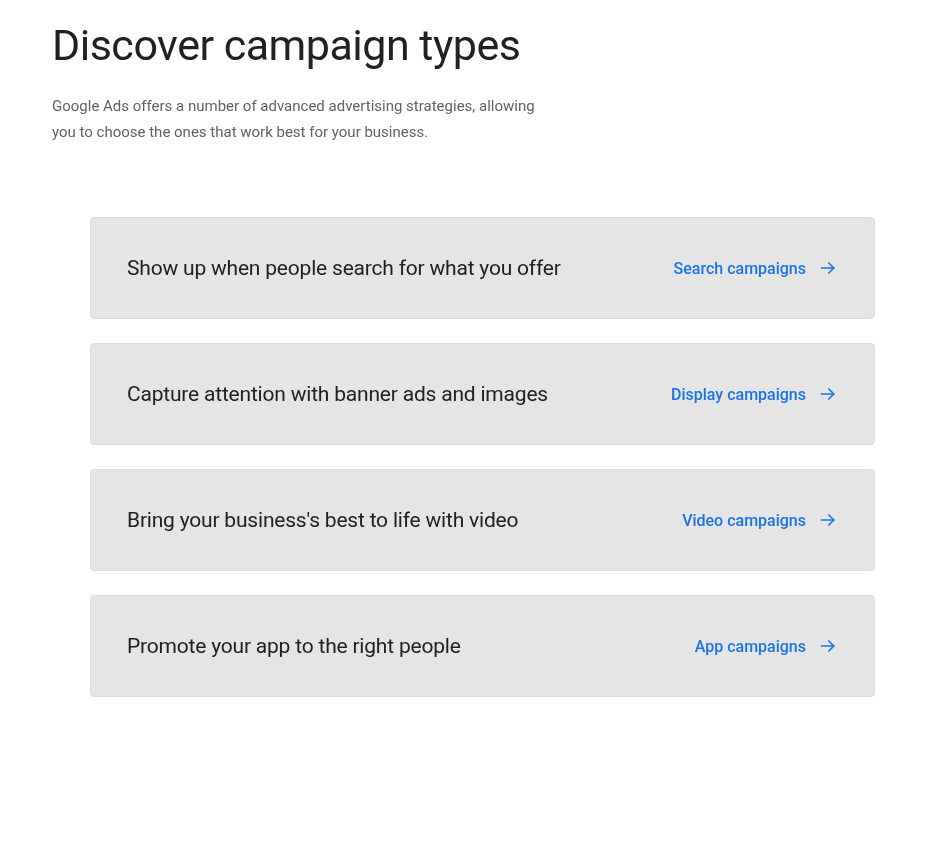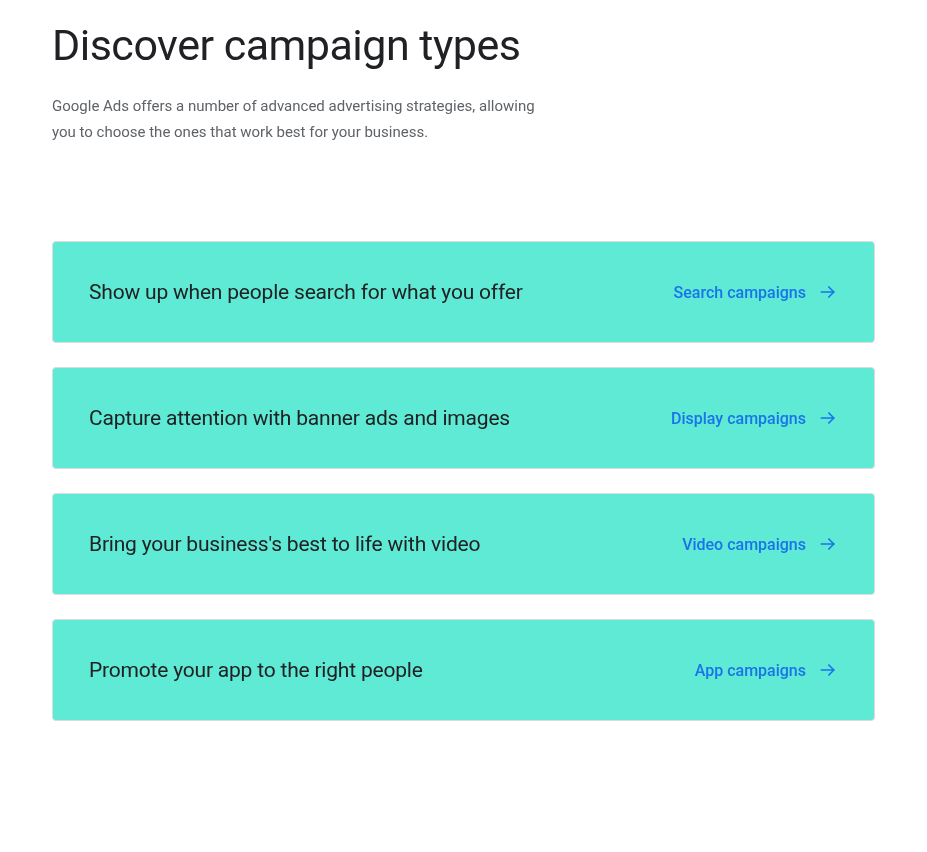--- a/index.html
+++ b/index.html
@@ -18,35 +18,36 @@
       font-weight: 400;
       color: #202124;
       margin-bottom: 24px;
       letter-spacing: -0.5px;
     }
     .page-description {
       font-size: 15px;
       line-height: 1.7;
       color: #5f6368;
       max-width: 510px;
-      margin-bottom: 96px;
+      margin-bottom: 72px;
     }
     .cards-container {
       display: flex;
       flex-direction: column;
       gap: 24px;
     }
     .card {
       border: 1px solid #dadce0;
       border-radius: 4px;
       padding: 38px 36px;
       display: flex;
       align-items: center;
       justify-content: space-between;
-      background: #5eead4;
+      background: #e5e5e5;
+      margin-left: 38px;
     }
     .card-title {
       font-size: 21px;
       font-weight: 400;
       color: #202124;
       letter-spacing: -0.2px;
     }
     .card-link {
       display: flex;
       align-items: center;

